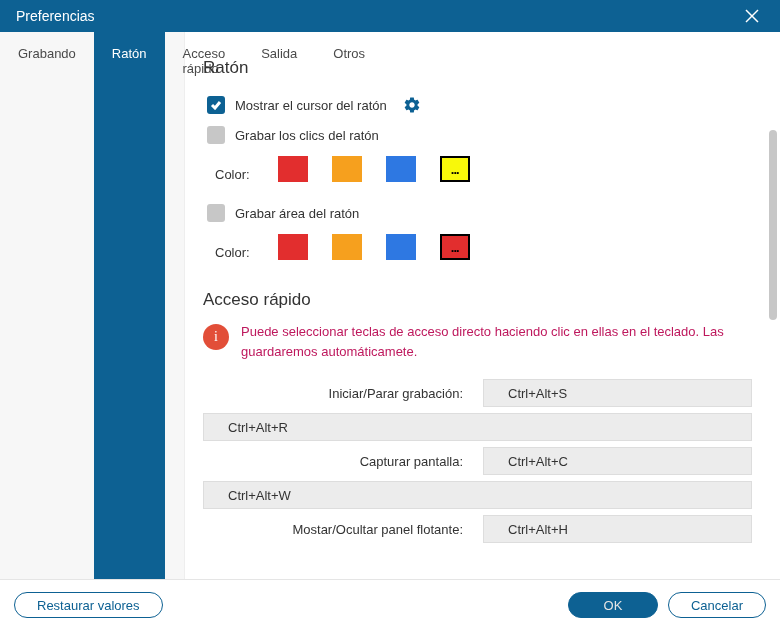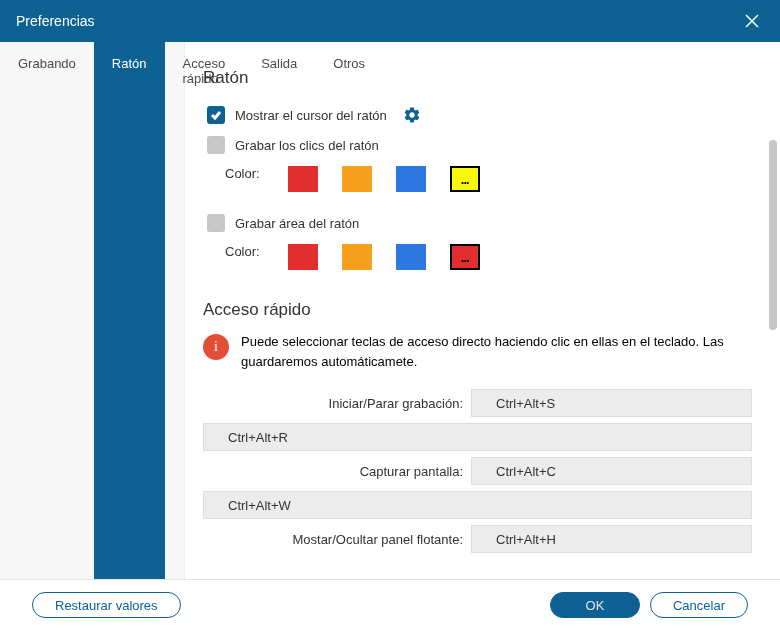--- a/index.html
+++ b/index.html
@@ -17,21 +17,21 @@
     height: 630px;
     background: #fff;
     display: flex;
     flex-direction: column;
     box-shadow: 0 2px 10px rgba(0,0,0,0.3);
     position: relative;
   }
   .titlebar {
     background: #0D6193;
     color: #fff;
-    height: 42px;
+    height: 32px;
     display: flex;
     align-items: center;
     padding: 2px 16px;
     font-size: 14px;
     gap: 32px;
   }
   .titlebar .title { flex: 0 0 auto; }
   .titlebar .spacer { flex: 1; }
   .close-btn {
     width: 24px; height: 24px;
@@ -107,23 +107,23 @@
   .checkbox.unchecked { background: #c7c7c7; }
   .row-label { color: #333; }
   .gear {
     margin-left: 6px;
     color: #0D6193;
     cursor: pointer;
     display:flex;align-items:center;justify-content:center;
   }
   .color-row {
     display: flex;
-    align-items: flex-start;
+    align-items: flex-end;
     gap: 24px;
-    margin: 6px 0 16px 22px;
+    margin: 6px 0 16px 12px;
   }
   .color-label { color: #333; margin-right: 4px; }
   .swatch {
     width: 30px; height: 26px;
     cursor: pointer;
     display:flex;align-items:center;justify-content:center;
   }
   .swatch.more {
     border: 2px solid #000;
     font-size: 13px;
@@ -142,45 +142,45 @@
     width: 26px; height: 26px;
     border-radius: 50%;
     background: #E24E38;
     color: #fff;
     display:flex;align-items:center;justify-content:center;
     font-size: 14px;
     font-family: Georgia, serif;
     flex: 0 0 auto;
     margin-top: 2px;
   }
-  .info-text { color: #000000; line-height: 1.5; font-size: 13px; }
+  .info-text { color: #be185d; line-height: 1.5; font-size: 13px; }
   .shortcut-row {
     display: flex;
     align-items: center;
-    gap: 8px;
+    gap: 20px;
     margin-bottom: 6px;
   }
   .shortcut-label {
     width: 260px;
     text-align: right;
     color: #333;
     font-size: 13px;
   }
   .shortcut-input {
     flex: 1;
     background: #ECECEC;
     border: 1px solid #ddd;
     padding: 6px 24px;
     font-size: 13px;
     color: #333;
     height: 28px;
   }
   .footer {
     border-top: 1px solid #e5e5e5;
-    padding: 12px 32px;
+    padding: 12px 14px;
     display: flex;
     align-items: center;
     gap: 10px;
   }
   .footer .spacer { flex: 1; }
   .btn {
     height: 26px;
     padding: 0 22px;
     border-radius: 13px;
     font-size: 13px;

